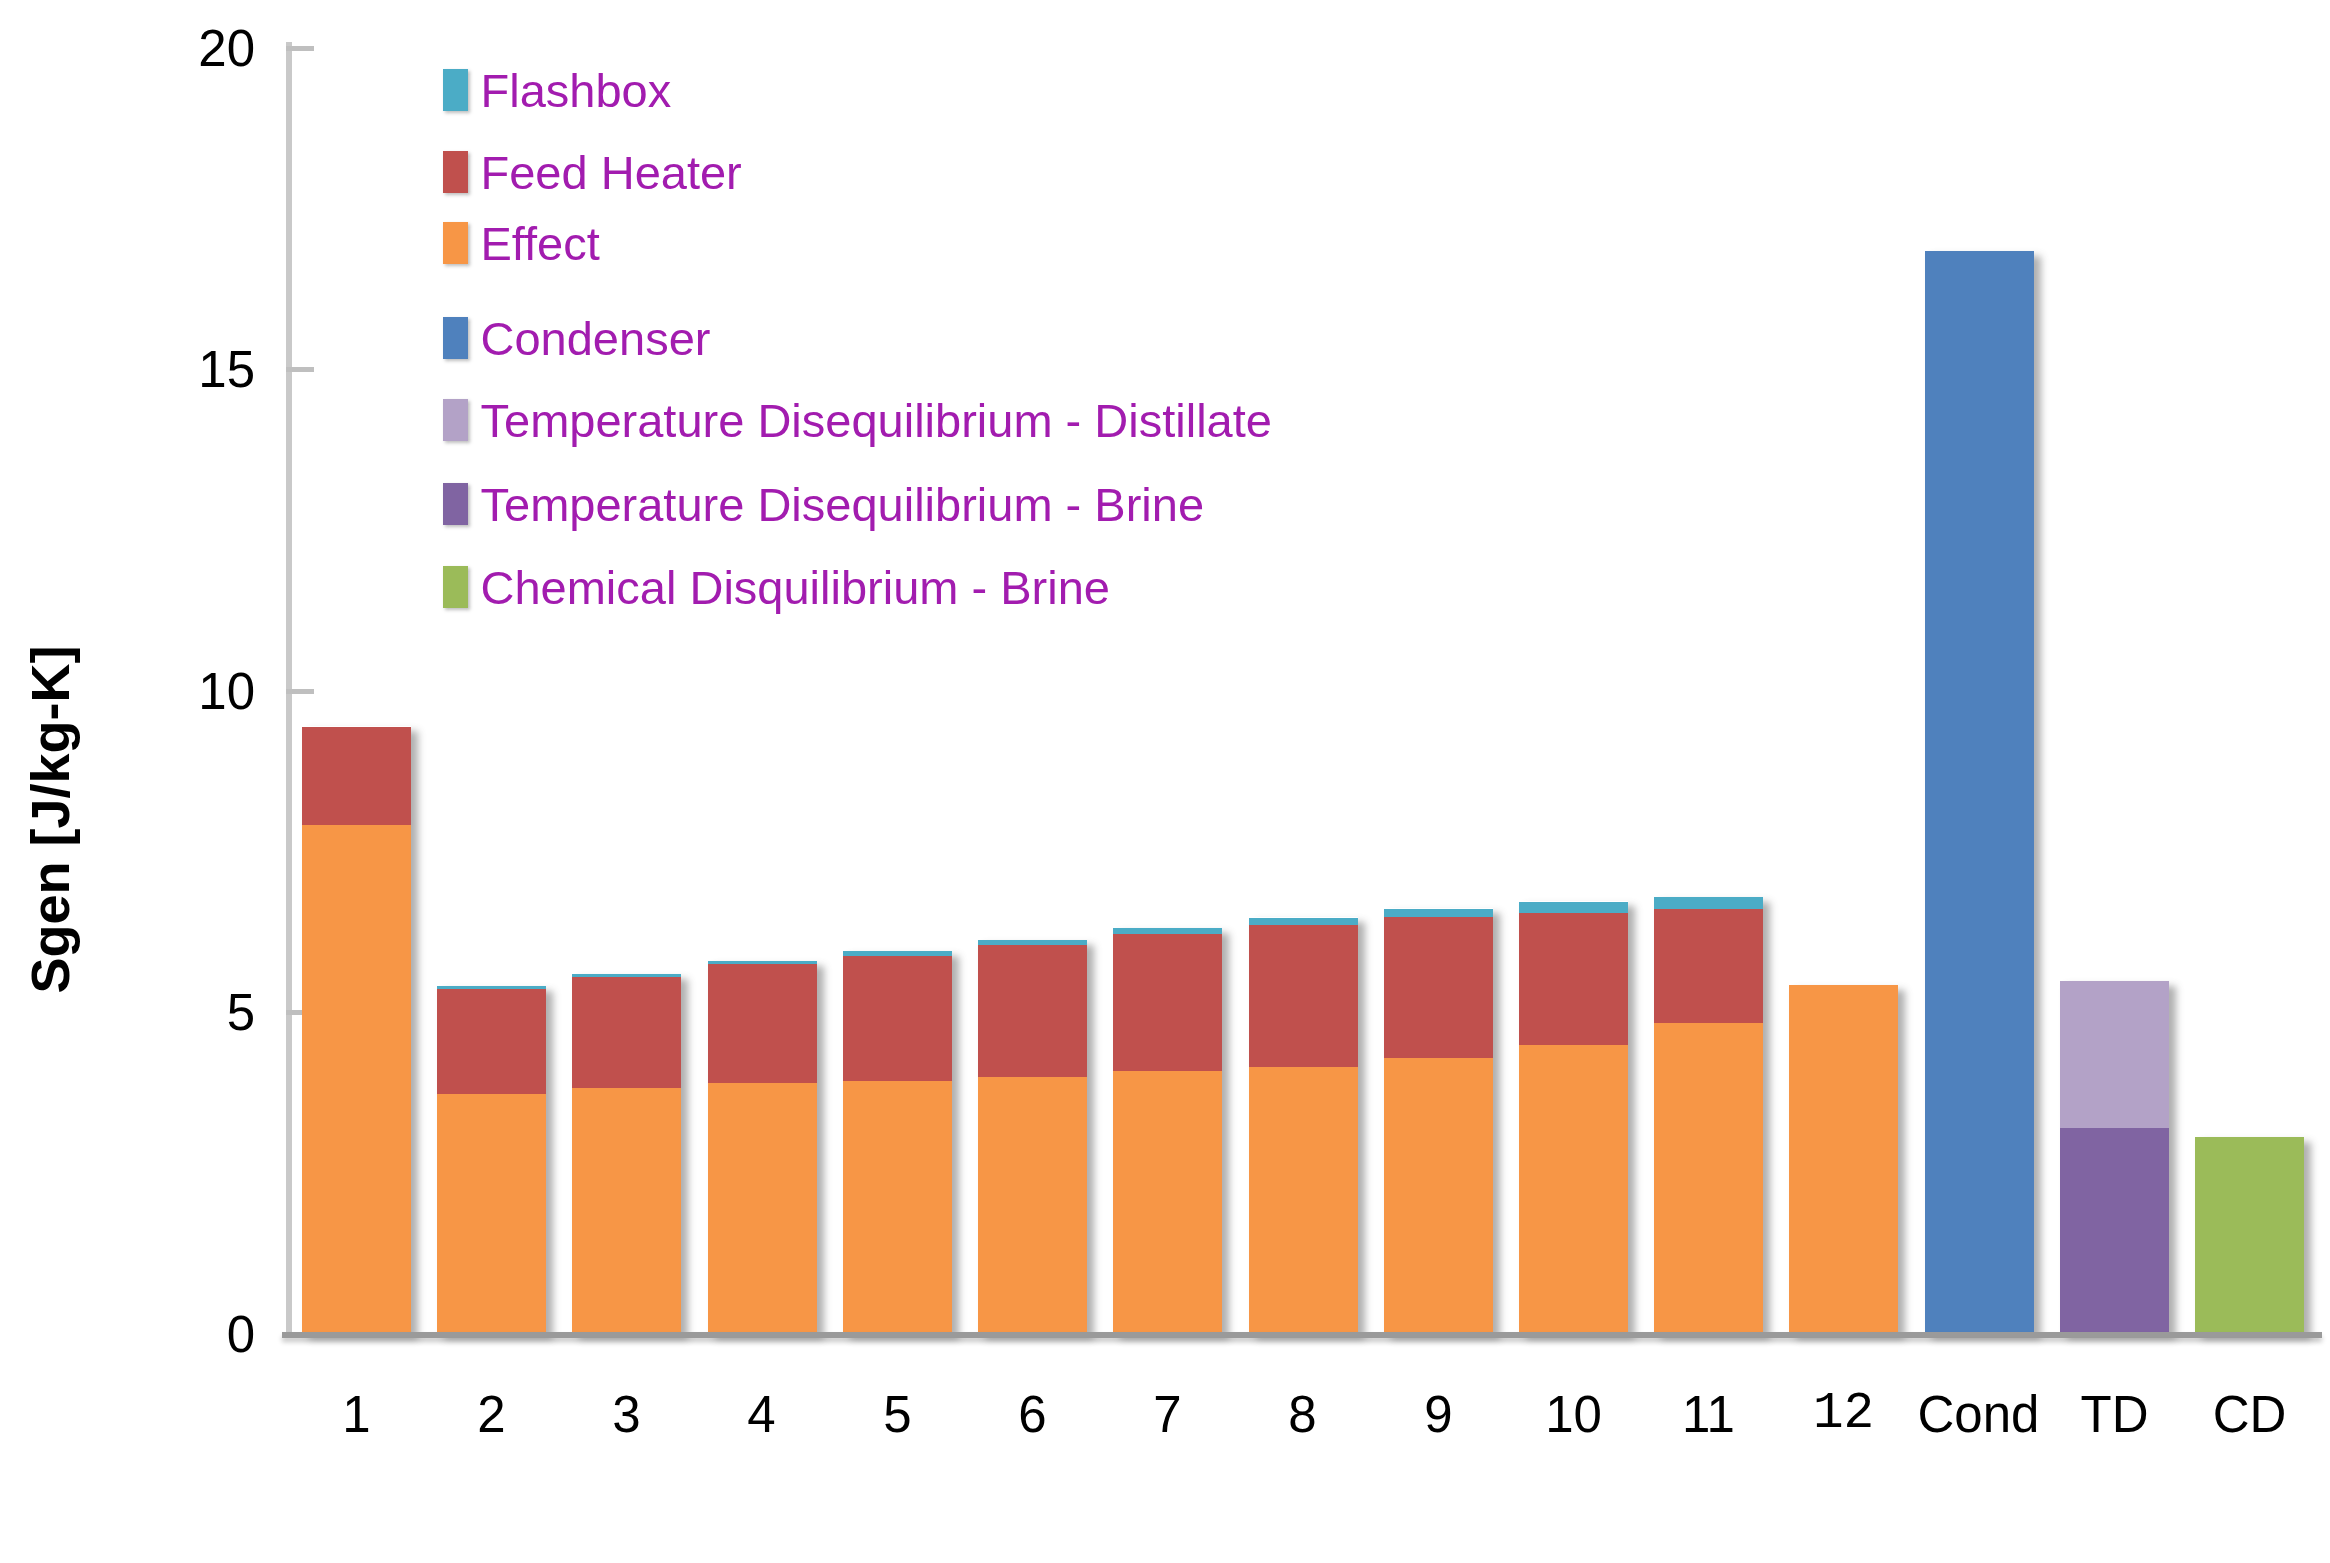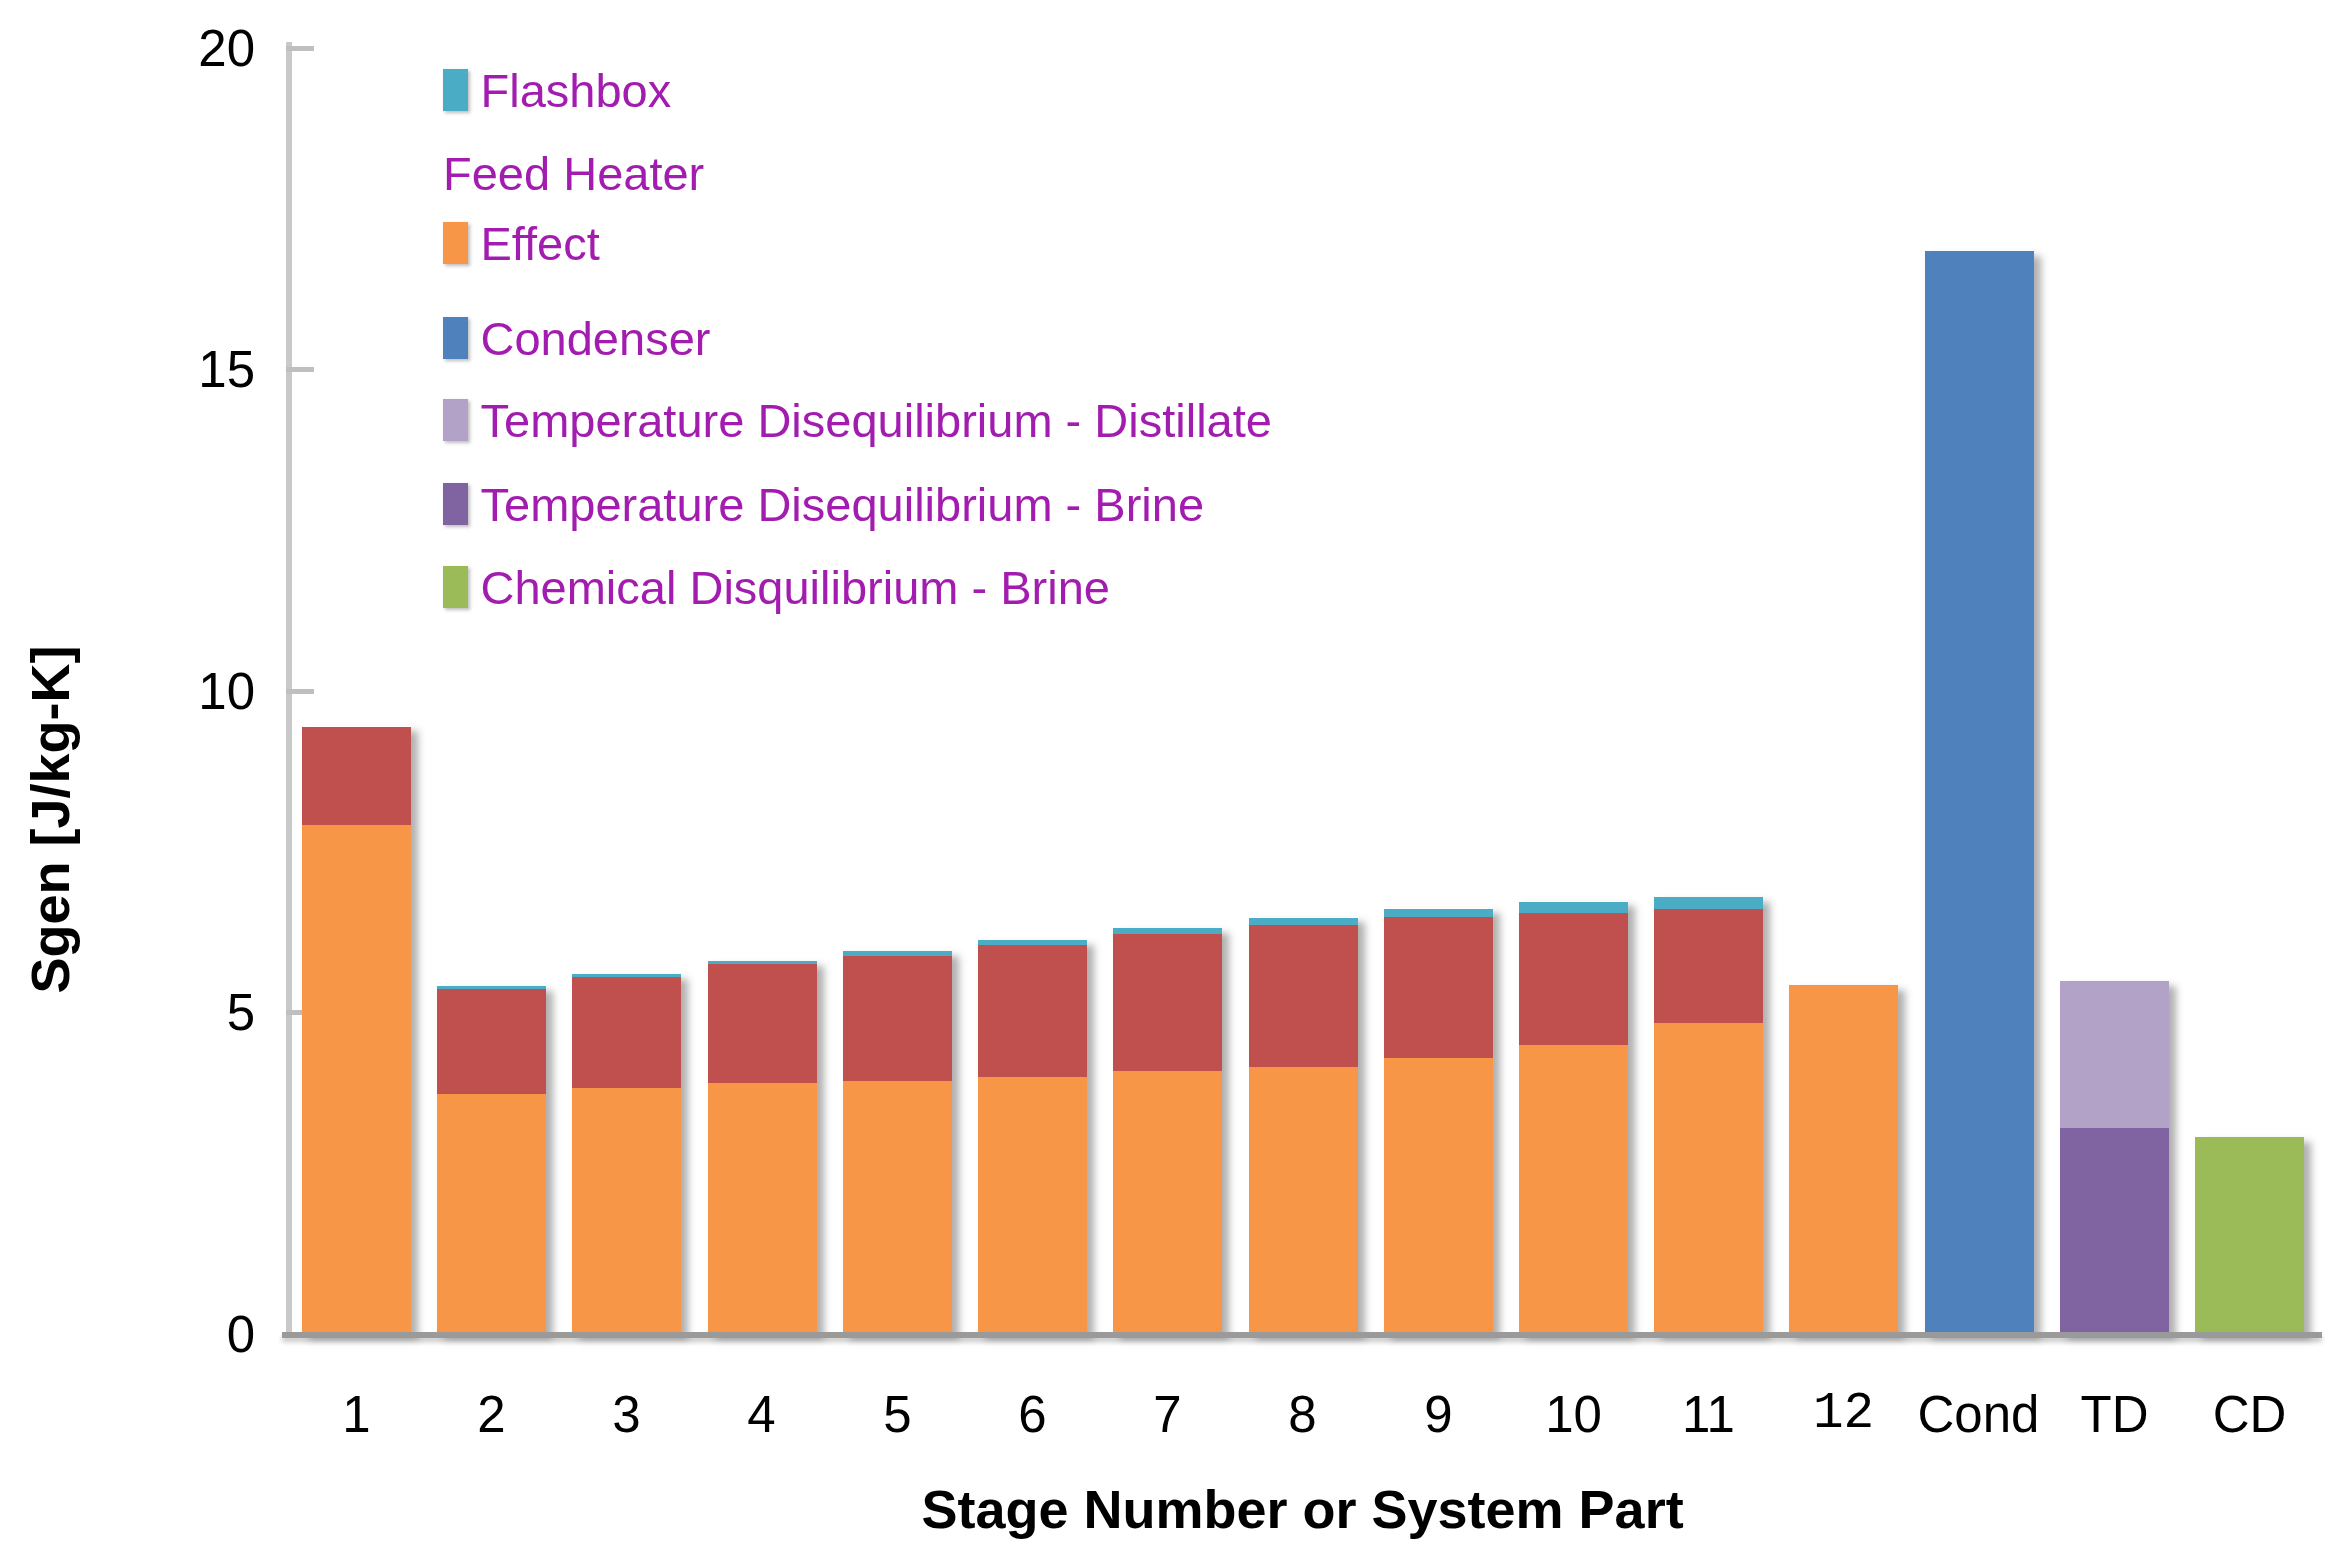--- a/index.html
+++ b/index.html
@@ -217,21 +217,21 @@
       <div class="xtick-label" style="left: 1776px; font-family: Liberation Mono, monospace;">12</div>
       <div class="xtick-label" style="left: 1911px;">Cond</div>
       <div class="xtick-label" style="left: 2047px;">TD</div>
       <div class="xtick-label" style="left: 2182px;">CD</div>
     </div>
   <div id="legend">
       <div class="legend-item" style="top: 64px;">
         <div class="legend-swatch" style="background: rgb(75, 172, 198);"></div>
         <div class="legend-label">Flashbox</div>
       </div>
-      <div class="legend-item" style="top: 146px; flex-direction: column;">
+      <div class="legend-item" style="top: 146px;">
         <div class="legend-swatch" style="background: rgb(192, 80, 77);"></div>
         <div class="legend-label">Feed Heater</div>
       </div>
       <div class="legend-item" style="top: 217px;">
         <div class="legend-swatch" style="background: rgb(247, 150, 70);"></div>
         <div class="legend-label">Effect</div>
       </div>
       <div class="legend-item" style="top: 312px; justify-content: space-between;">
         <div class="legend-swatch" style="background: rgb(79, 129, 189);"></div>
         <div class="legend-label">Condenser</div>
@@ -242,16 +242,15 @@
       </div>
       <div class="legend-item" style="top: 478px;">
         <div class="legend-swatch" style="background: rgb(128, 100, 162);"></div>
         <div class="legend-label">Temperature Disequilibrium - Brine</div>
       </div>
       <div class="legend-item" style="top: 561px;">
         <div class="legend-swatch" style="background: rgb(155, 187, 89);"></div>
         <div class="legend-label">Chemical Disquilibrium - Brine</div>
       </div>
     </div>
-  <div id="x-title" class="axis-title">Stage Number or System Part</div>
   <div id="y-title" class="axis-title">Sgen [J/kg-K]</div>
 </div>
 
 
 </body></html>

